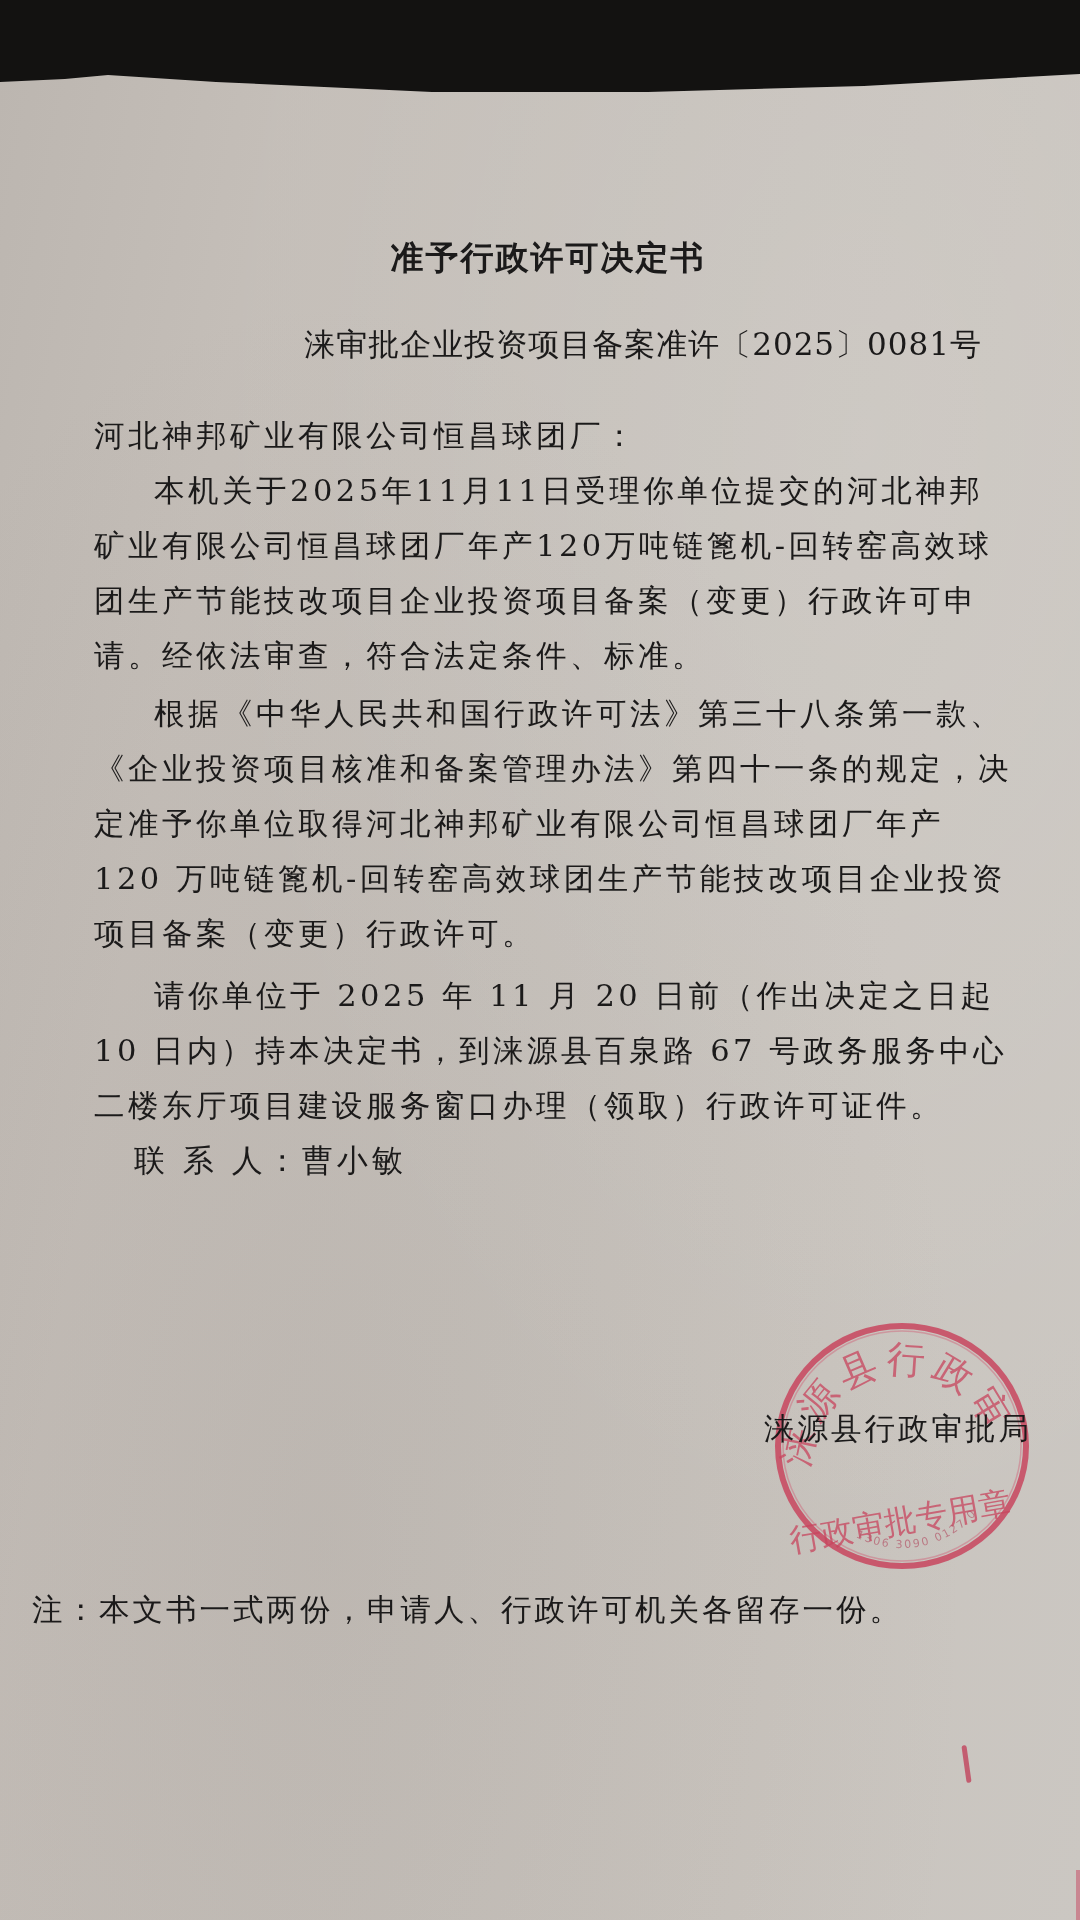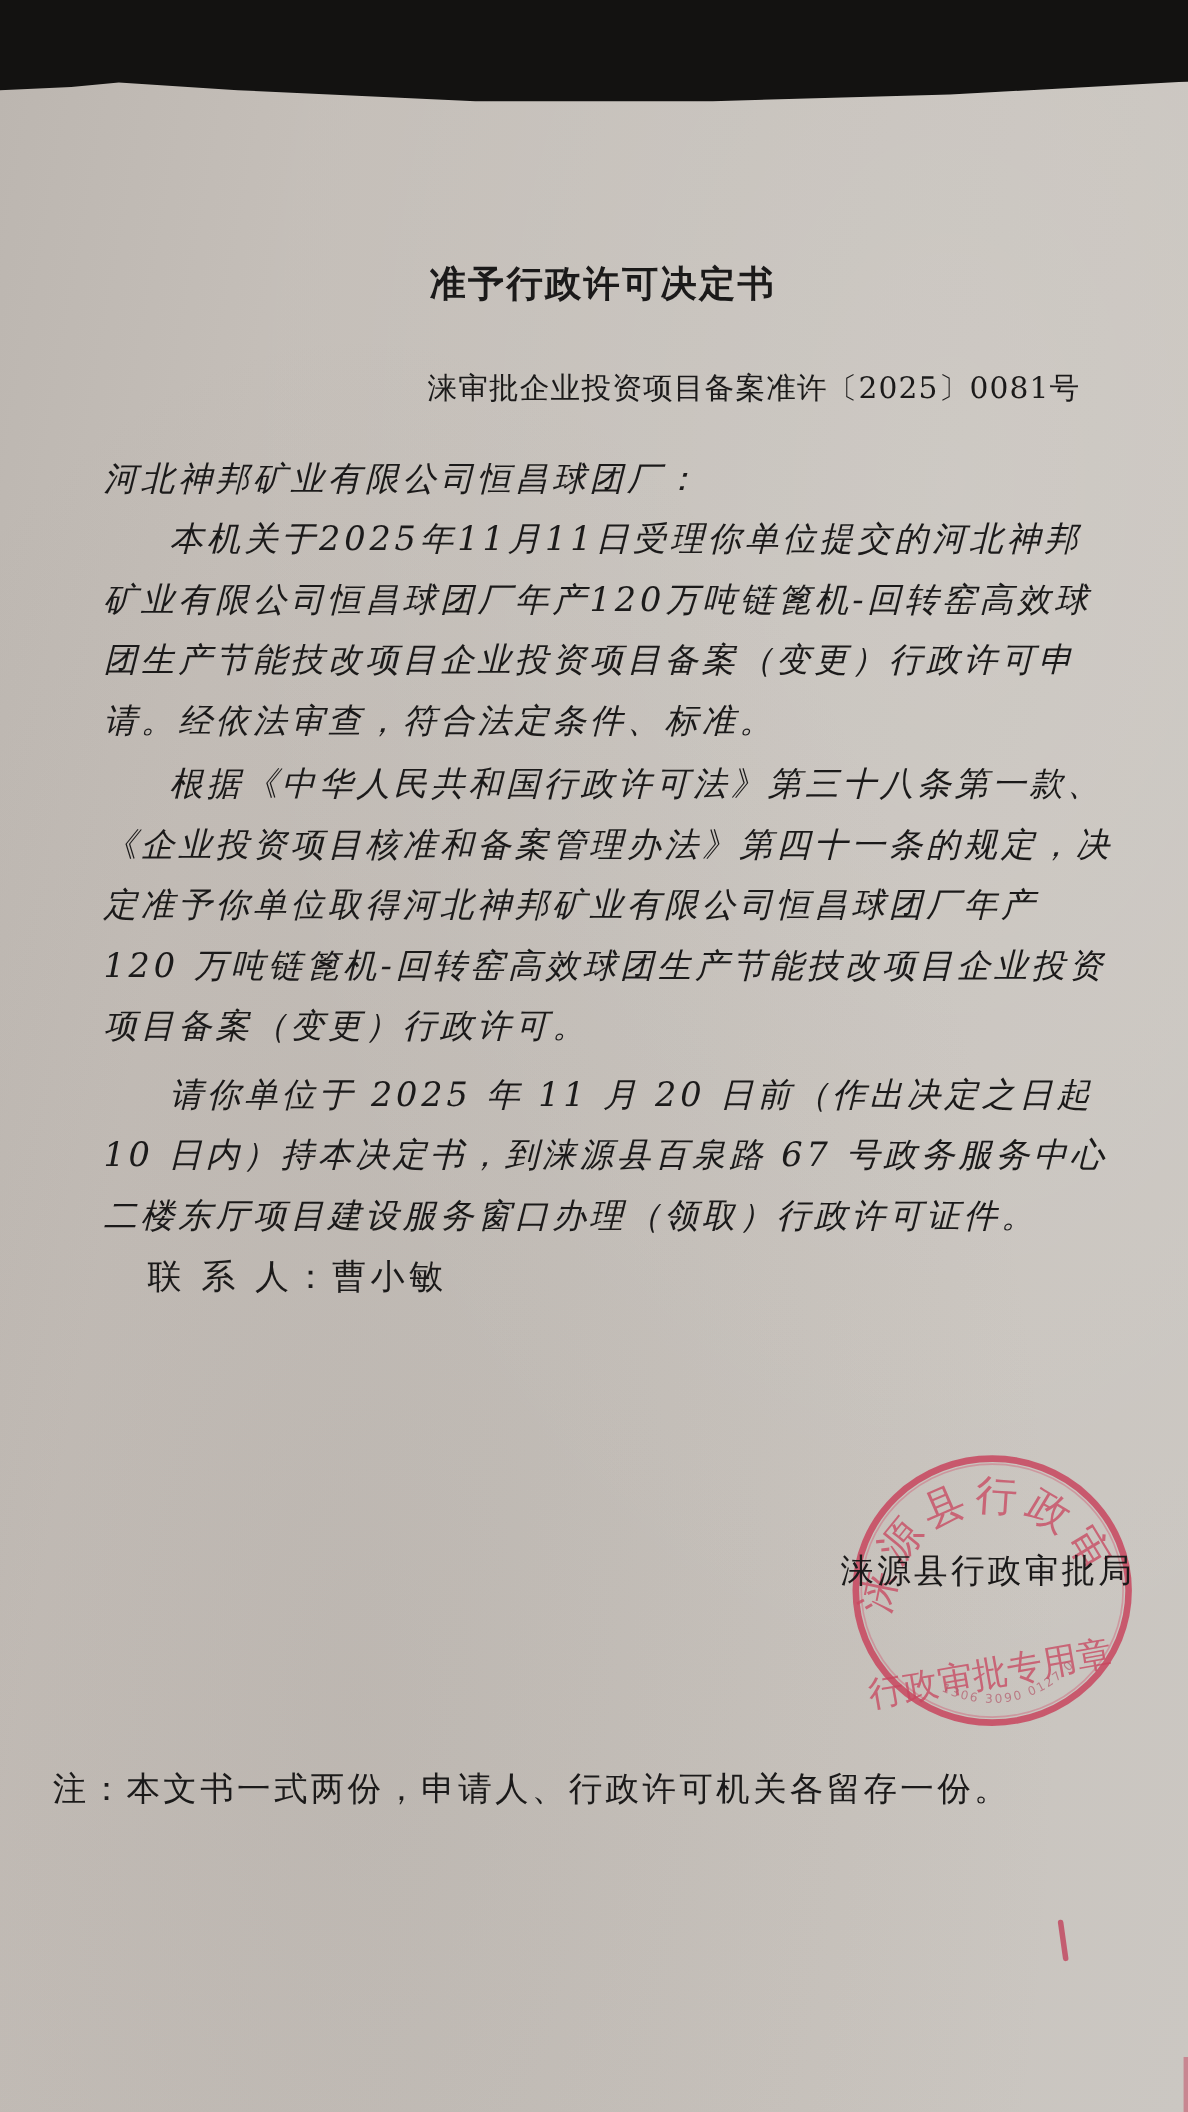--- a/index.html
+++ b/index.html
@@ -43,32 +43,31 @@
       top: 236px;
       text-align: center;
       font-size: 33px;
       font-weight: bold;
       letter-spacing: 2px;
       padding-left: 8px;
     }
     .doc-number {
       position: absolute;
       right: 98px;
-      top: 335px;
-      font-size: 27px;
+      top: 324px;
+      font-size: 31px;
       letter-spacing: 1px;
     }
     .body-text {
       position: absolute;
       left: 94px;
       width: 920px;
       font-size: 30.5px;
       line-height: 55px;
       letter-spacing: 3.5px;
-      font-style: italic;
     }
     .addressee { top: 408px; }
     .para1 { top: 463px; text-indent: 60px; }
     .para2 { top: 686px; text-indent: 60px; }
     .para3 { top: 968px; text-indent: 60px; }
     .contact {
       position: absolute;
       top: 1140px;
       left: 134px;
       width: 900px;
@@ -90,25 +89,24 @@
     .seal {
       position: absolute;
       left: 770px;
       top: 1318px;
       width: 264px;
       height: 256px;
       pointer-events: none;
     }
     .footnote {
       position: absolute;
-      left: 48px;
+      left: 32px;
       top: 1590px;
       font-size: 30.5px;
       letter-spacing: 3px;
-      margin-top: 16px;
     }
     .red-mark {
       position: absolute;
       left: 964px;
       top: 1745px;
       width: 5px;
       height: 38px;
       background: #c24a62;
       border-radius: 3px;
       transform: rotate(-8deg);

